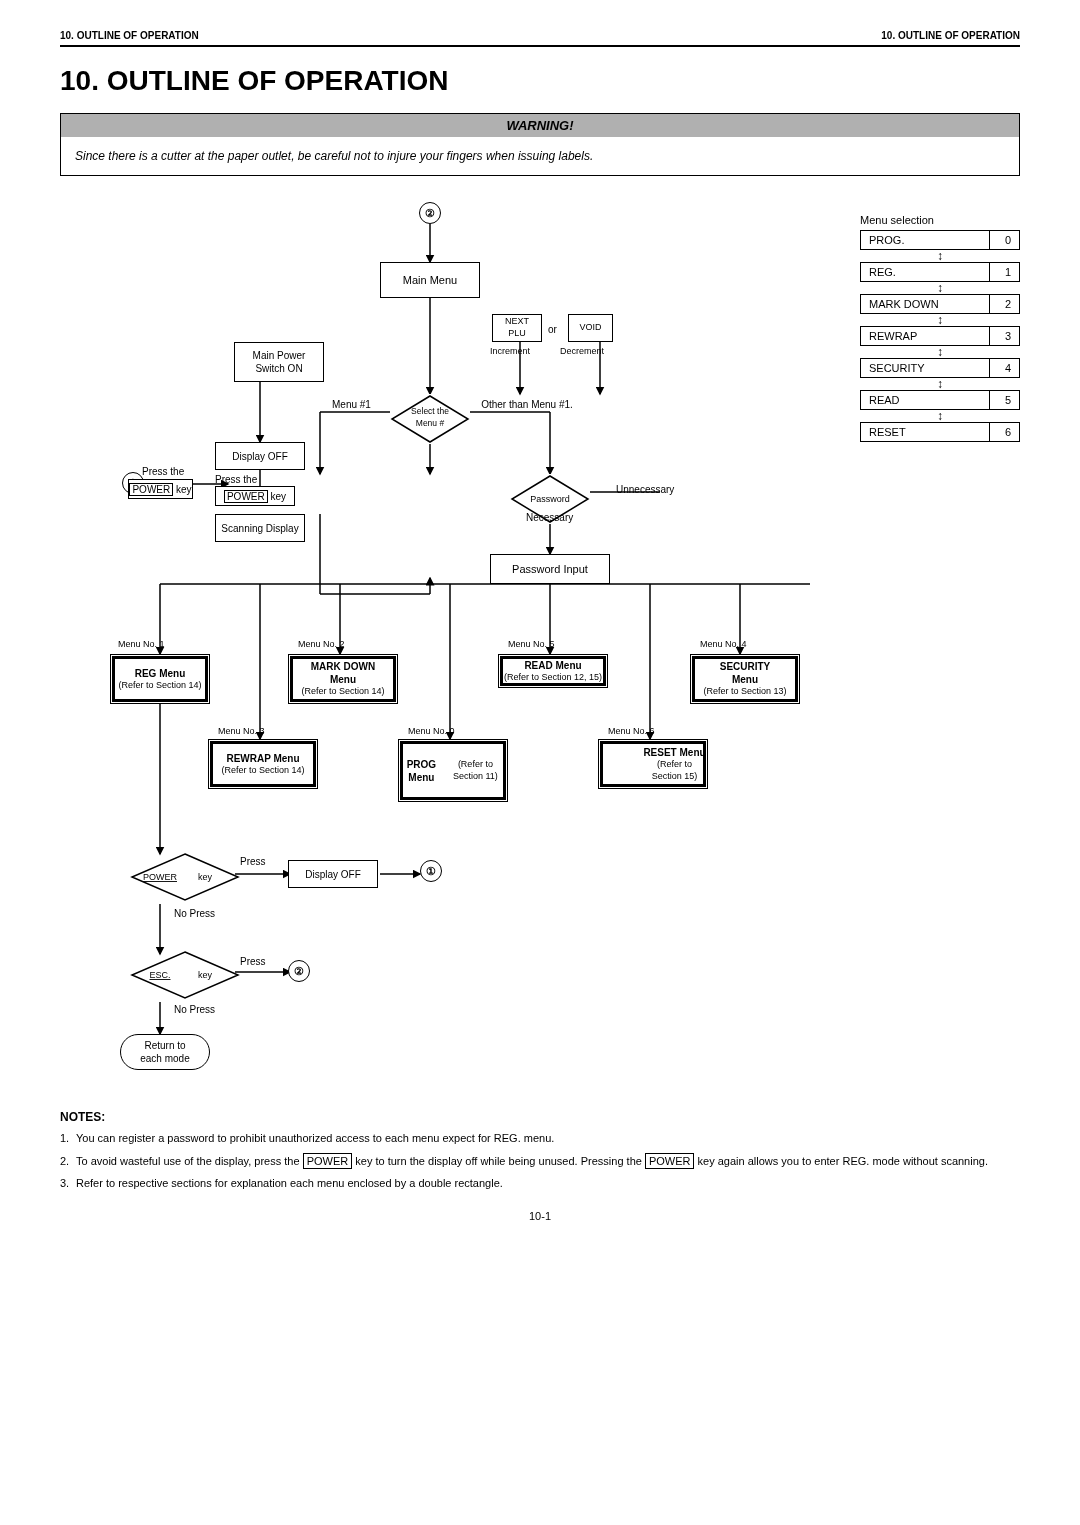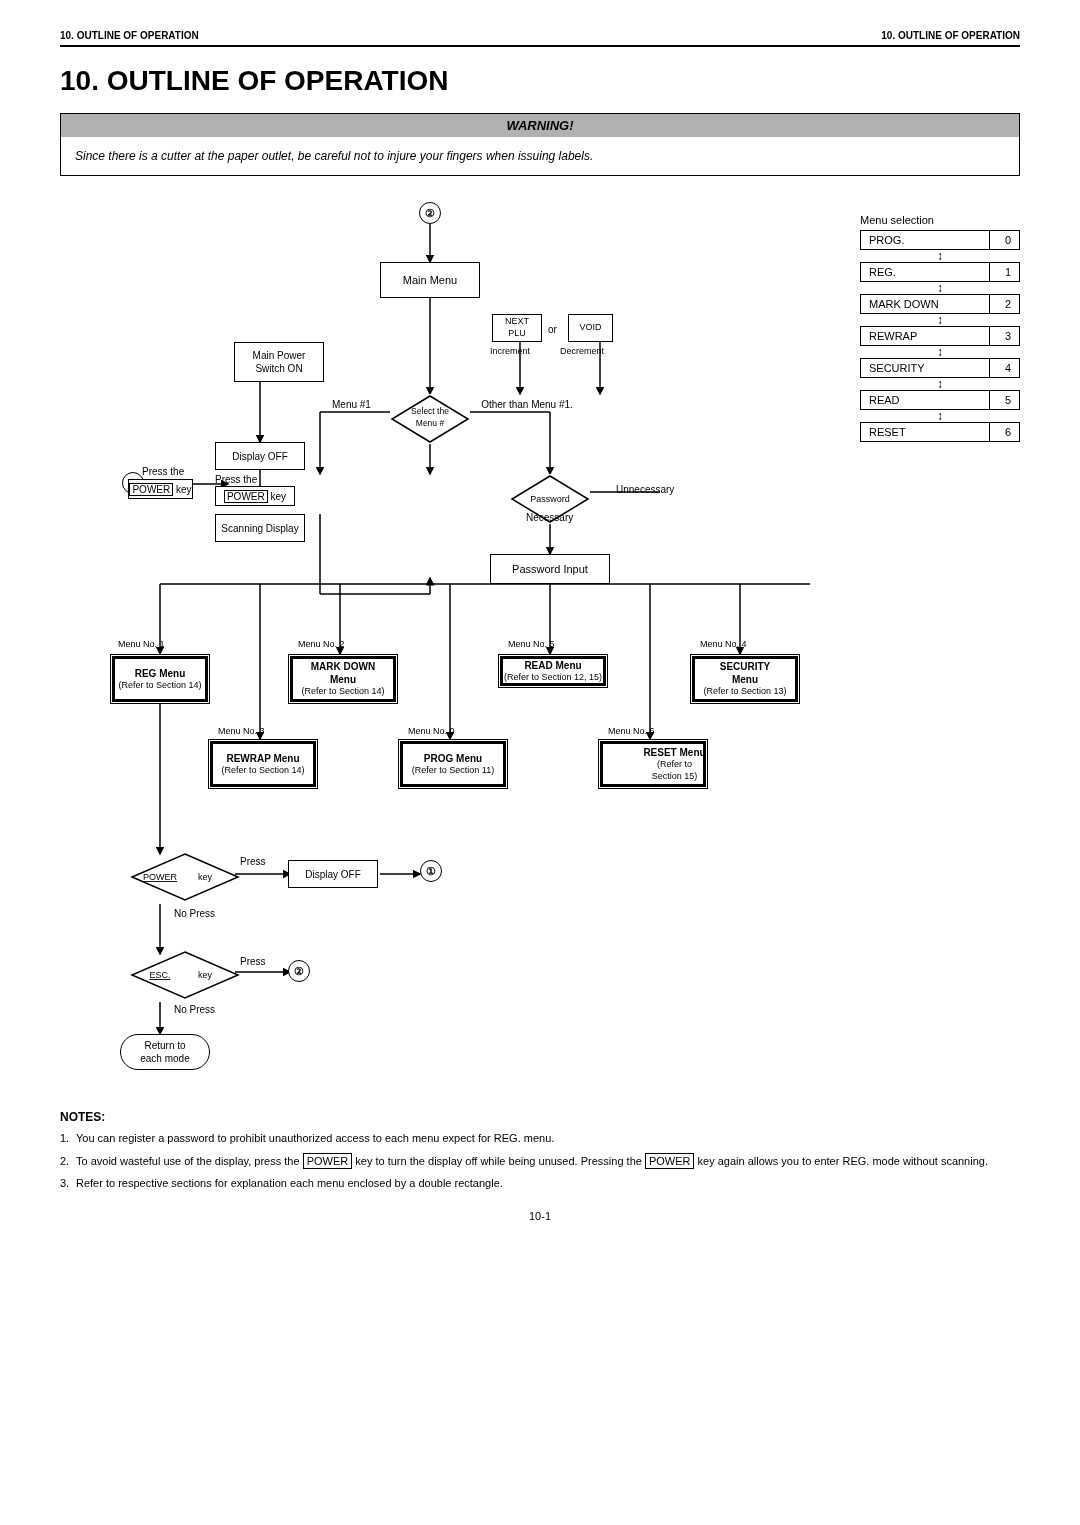--- a/index.html
+++ b/index.html
@@ -386,21 +386,21 @@
 
     <div class="fc-label" style="left:158px;top:532px;font-size:9px;">Menu No. 3</div>
 
     <div class="fc-rect-double" style="left:148px;top:545px;width:110px;height:50px;font-size:10px;flex-direction:column;">
       <div style="font-weight:bold;">REWRAP Menu</div>
       <div style="font-size:9px;">(Refer to Section 14)</div>
     </div>
 
     <div class="fc-label" style="left:348px;top:532px;font-size:9px;">Menu No. 0</div>
 
-    <div class="fc-rect-double" style="left:338px;top:545px;width:110px;height:50px;font-size:10px;flex-direction:column;">
+    <div class="fc-rect-double" style="left:338px;top:545px;width:110px;height:63px;font-size:10px;flex-direction:row;">
       <div style="font-weight:bold;">PROG Menu</div>
       <div style="font-size:9px;">(Refer to Section 11)</div>
     </div>
 
     <div class="fc-label" style="left:548px;top:532px;font-size:9px;">Menu No. 6</div>
 
     <div class="fc-rect-double" style="left:538px;top:545px;width:110px;height:50px;font-size:10px;flex-direction:column;padding-left:43px;">
       <div style="font-weight:bold;">RESET Menu</div>
       <div style="font-size:9px;">(Refer to Section 15)</div>
     </div>

